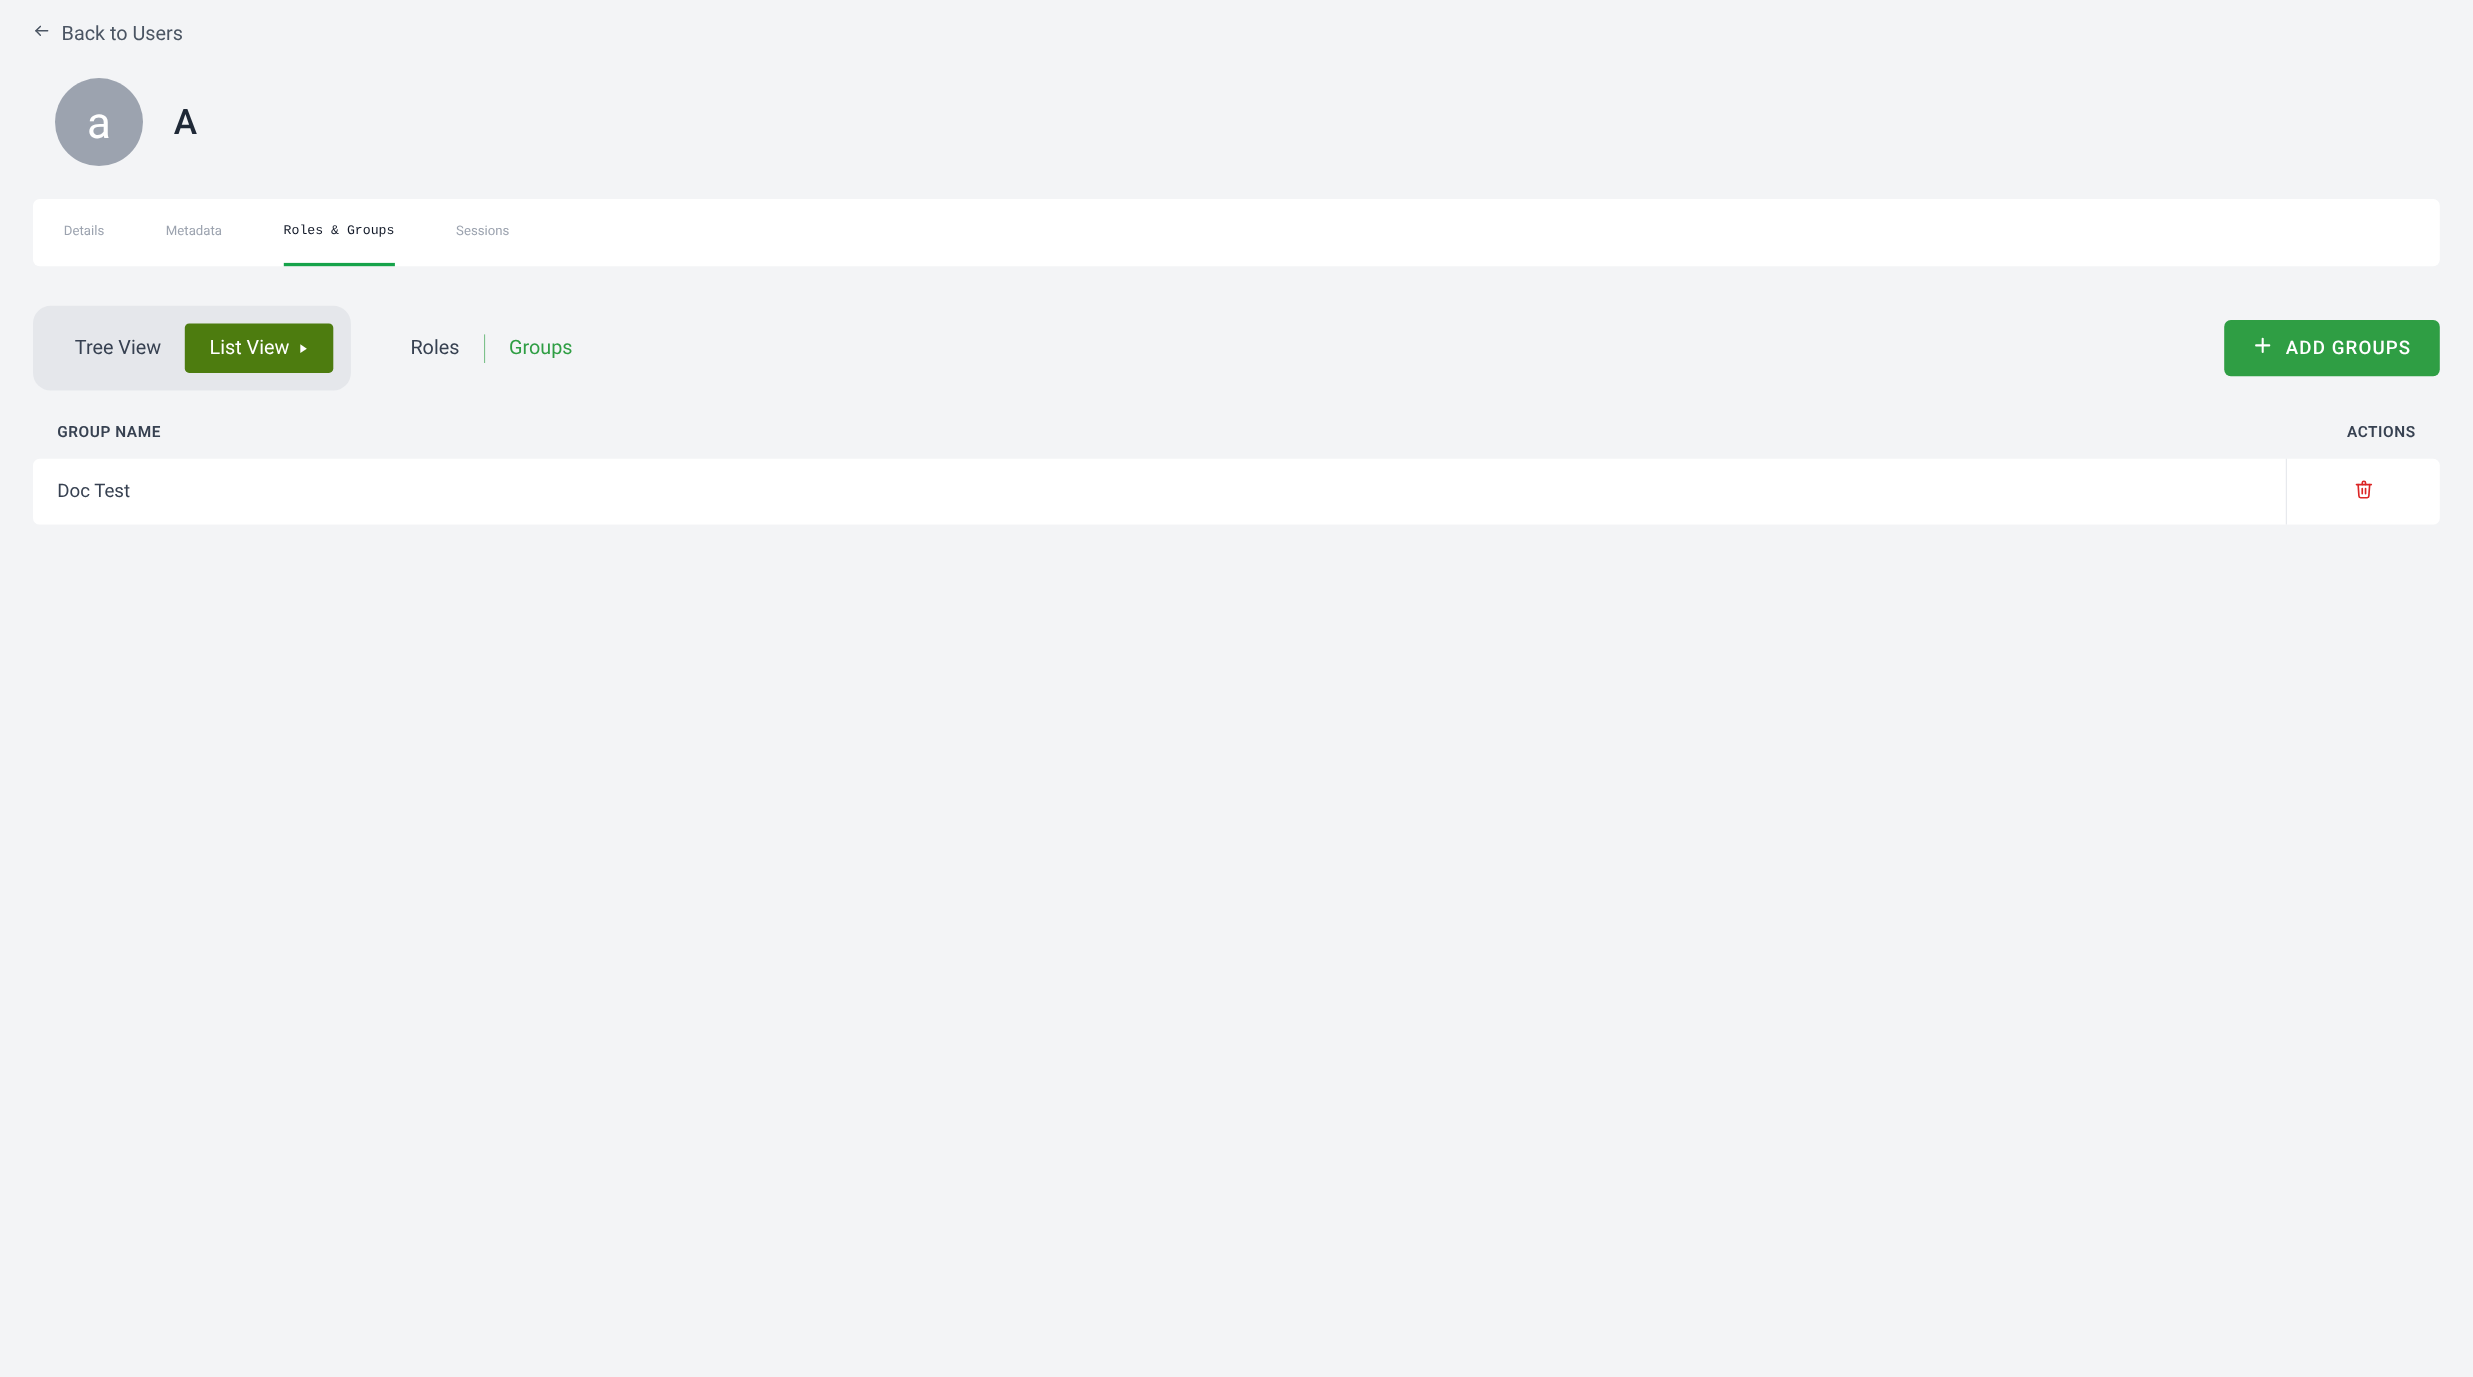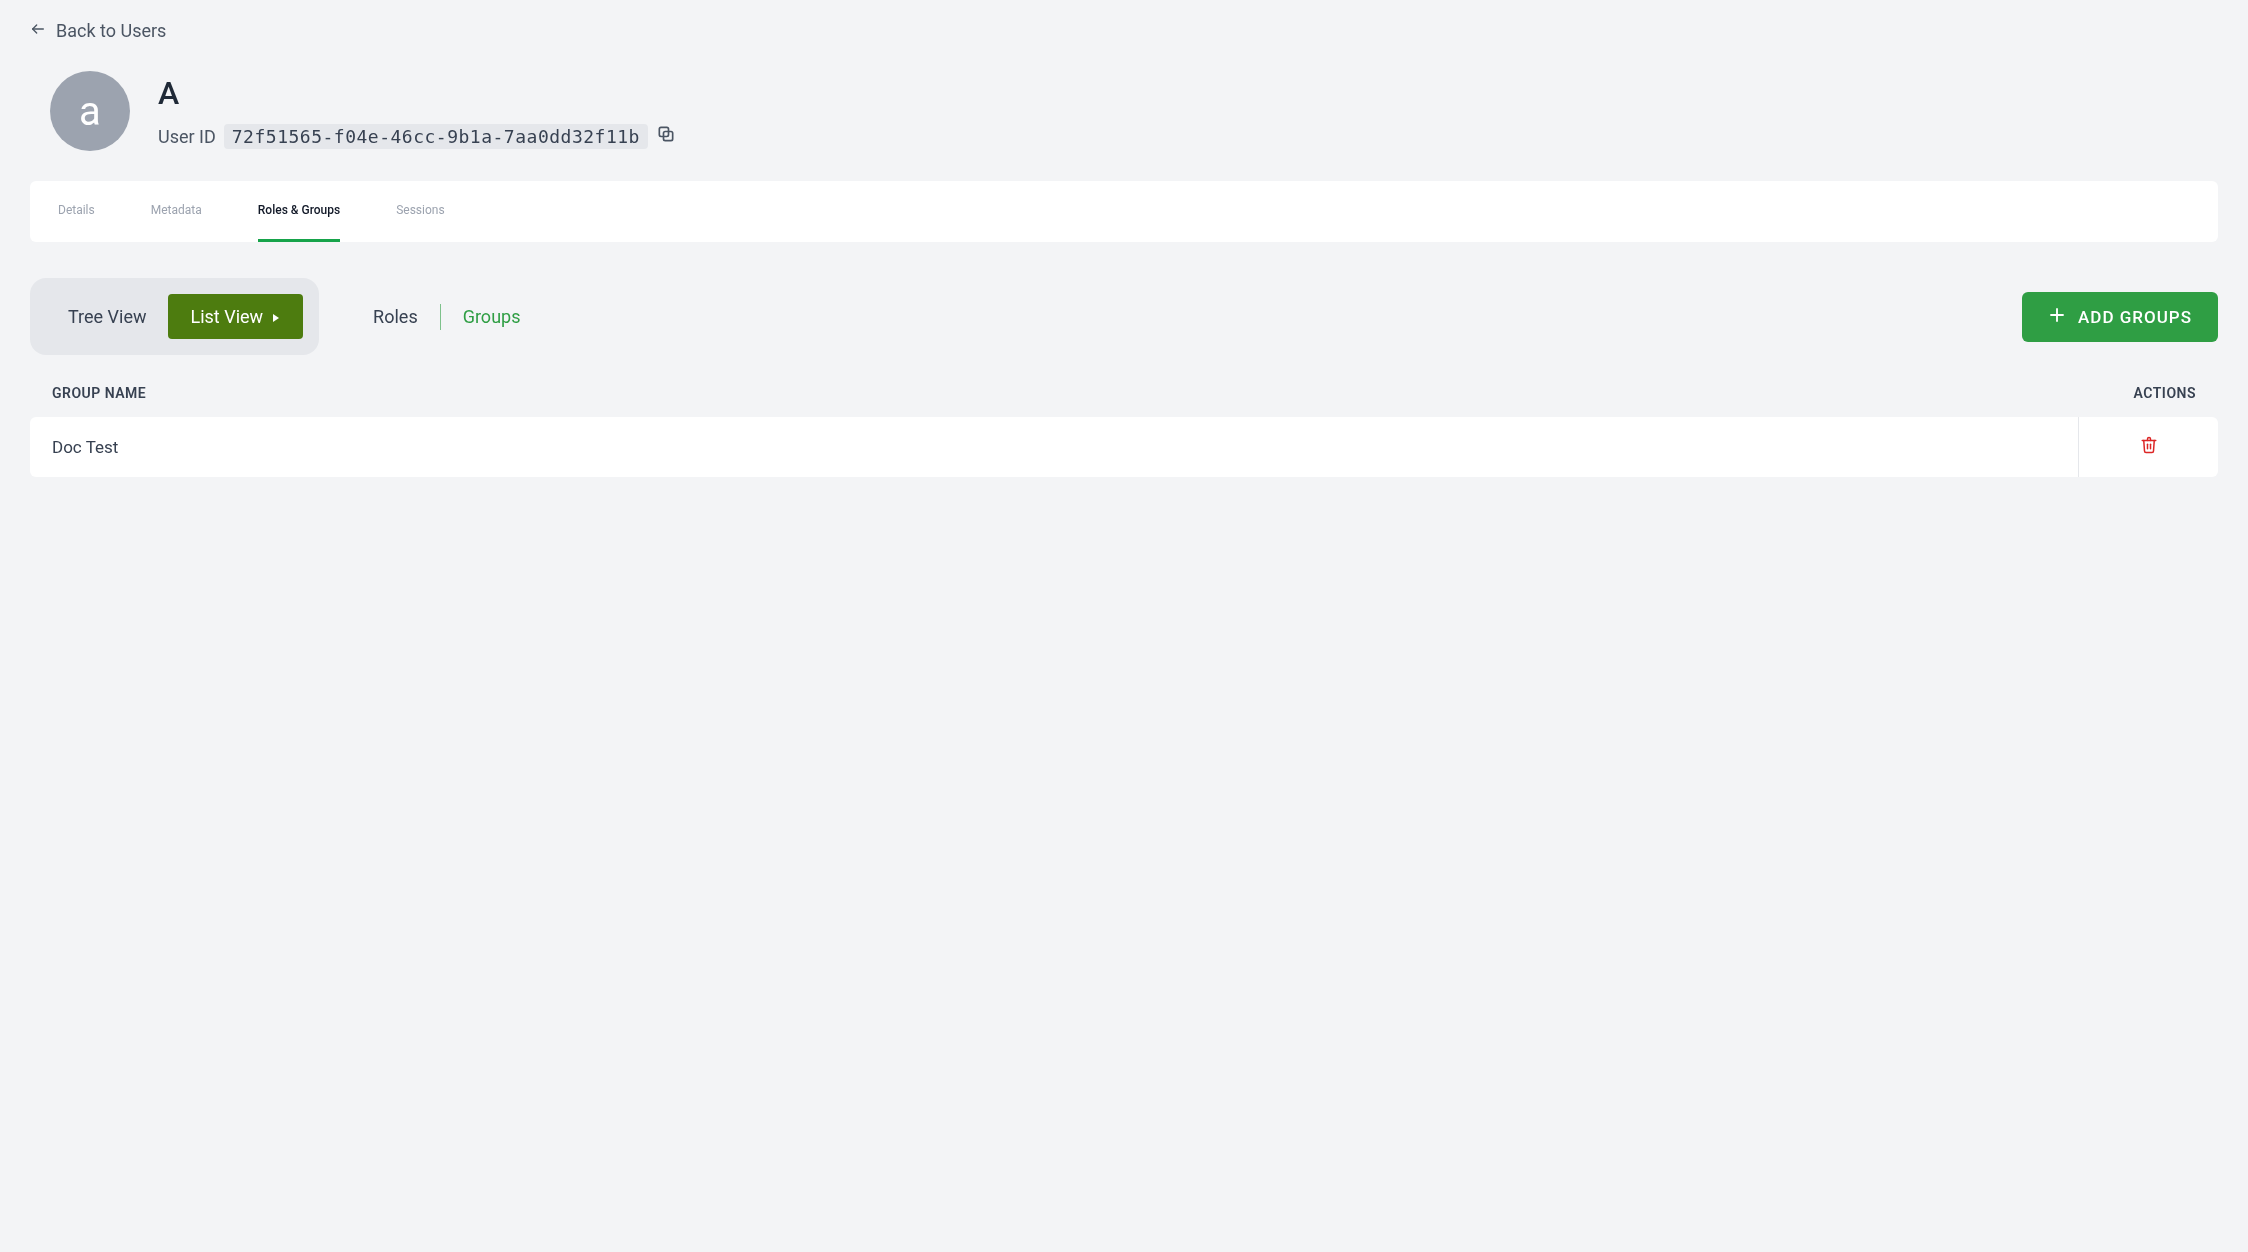--- a/index.html
+++ b/index.html
@@ -66,21 +66,21 @@
     padding: 0 28px;
     margin: 0 0 36px 0;
   }
   .tab {
     padding: 22px 0;
     font-size: 12px;
     color: #9ca3af;
     cursor: pointer;
     border-bottom: 3px solid transparent;
   }
-  .tab.active { color: #111827; border-bottom-color: #16a34a; font-weight: 500; }
+  .tab.active { color: #111827; border-bottom-color: #16a34a; font-weight: 500; font-family: Liberation Mono, monospace; }
 
   
   .controls {
     display: flex;
     align-items: center;
     justify-content: space-between;
     margin-bottom: 30px;
   }
   .controls-left { display: flex; align-items: center; gap: 54px; }
 
@@ -171,30 +171,20 @@
     </svg>
   </span>
   <span>Back to Users</span>
 </div>
 
 
 <div class="user-header">
   <div class="avatar">a</div>
   <div class="user-name-block">
     <div class="user-name">A</div>
-    <div class="user-id-row">
-      <span>User ID</span>
-      <span class="user-id-code">72f51565-f04e-46cc-9b1a-7aa0dd32f11b</span>
-      <span class="copy-icon">
-        <svg viewBox="0 0 24 24" fill="none" stroke-width="2" stroke-linecap="round" stroke-linejoin="round">
-          <rect x="9" y="9" width="11" height="11" rx="2"></rect>
-          <rect x="4" y="4" width="11" height="11" rx="2"></rect>
-        </svg>
-      </span>
-    </div>
   </div>
 </div>
 
 
 <div class="tabs">
   <div class="tab">Details</div>
   <div class="tab">Metadata</div>
   <div class="tab active">Roles &amp; Groups</div>
   <div class="tab">Sessions</div>
 </div>

